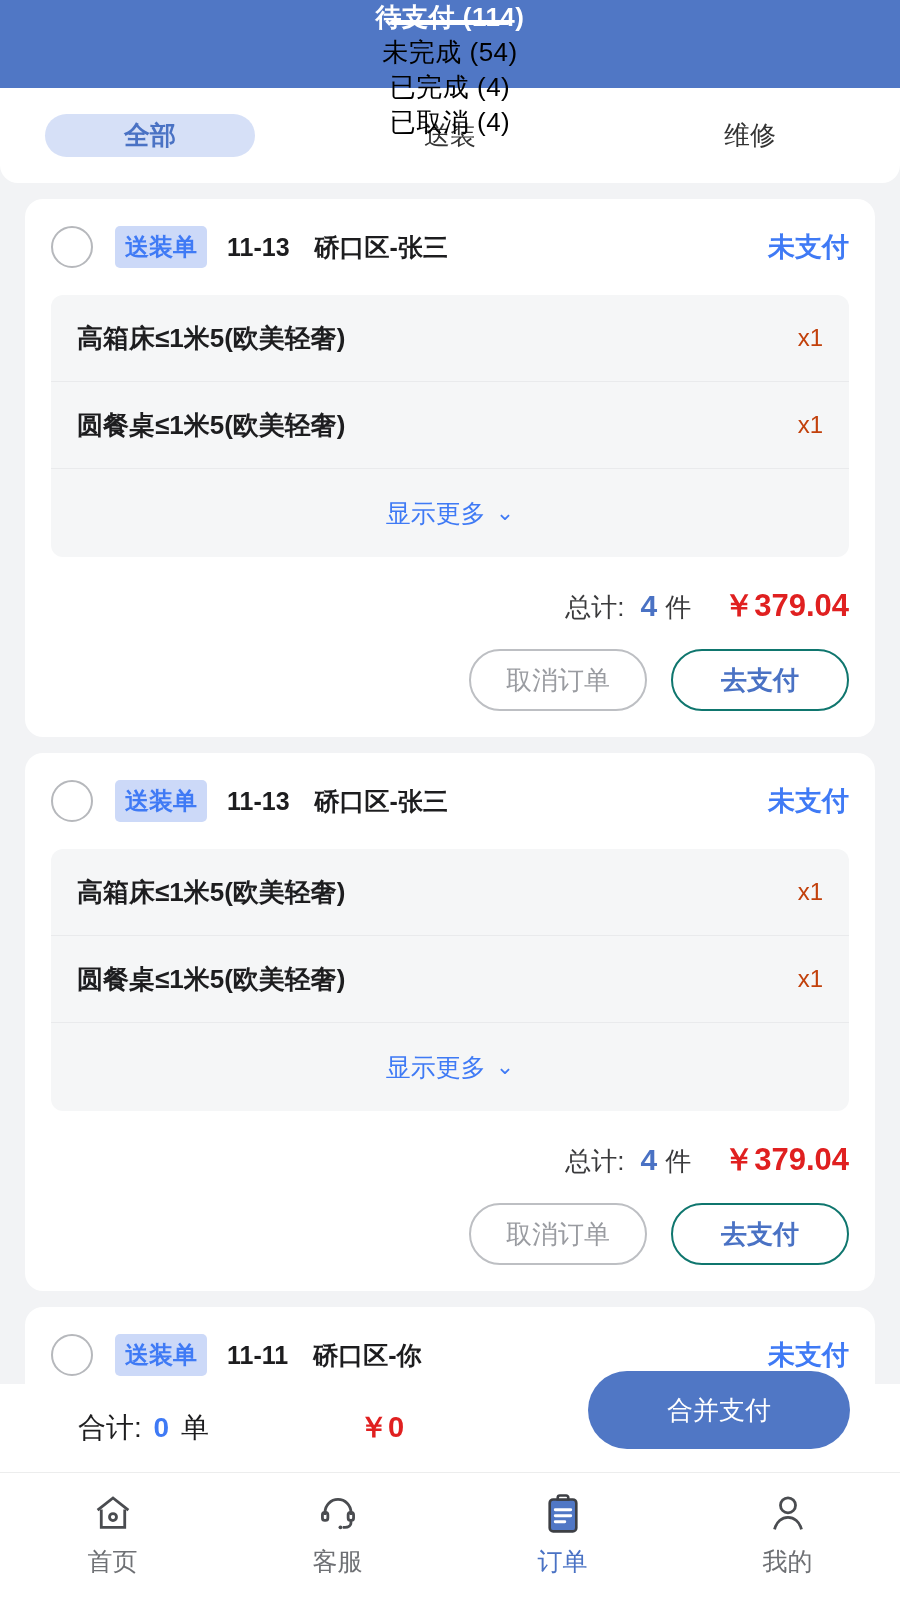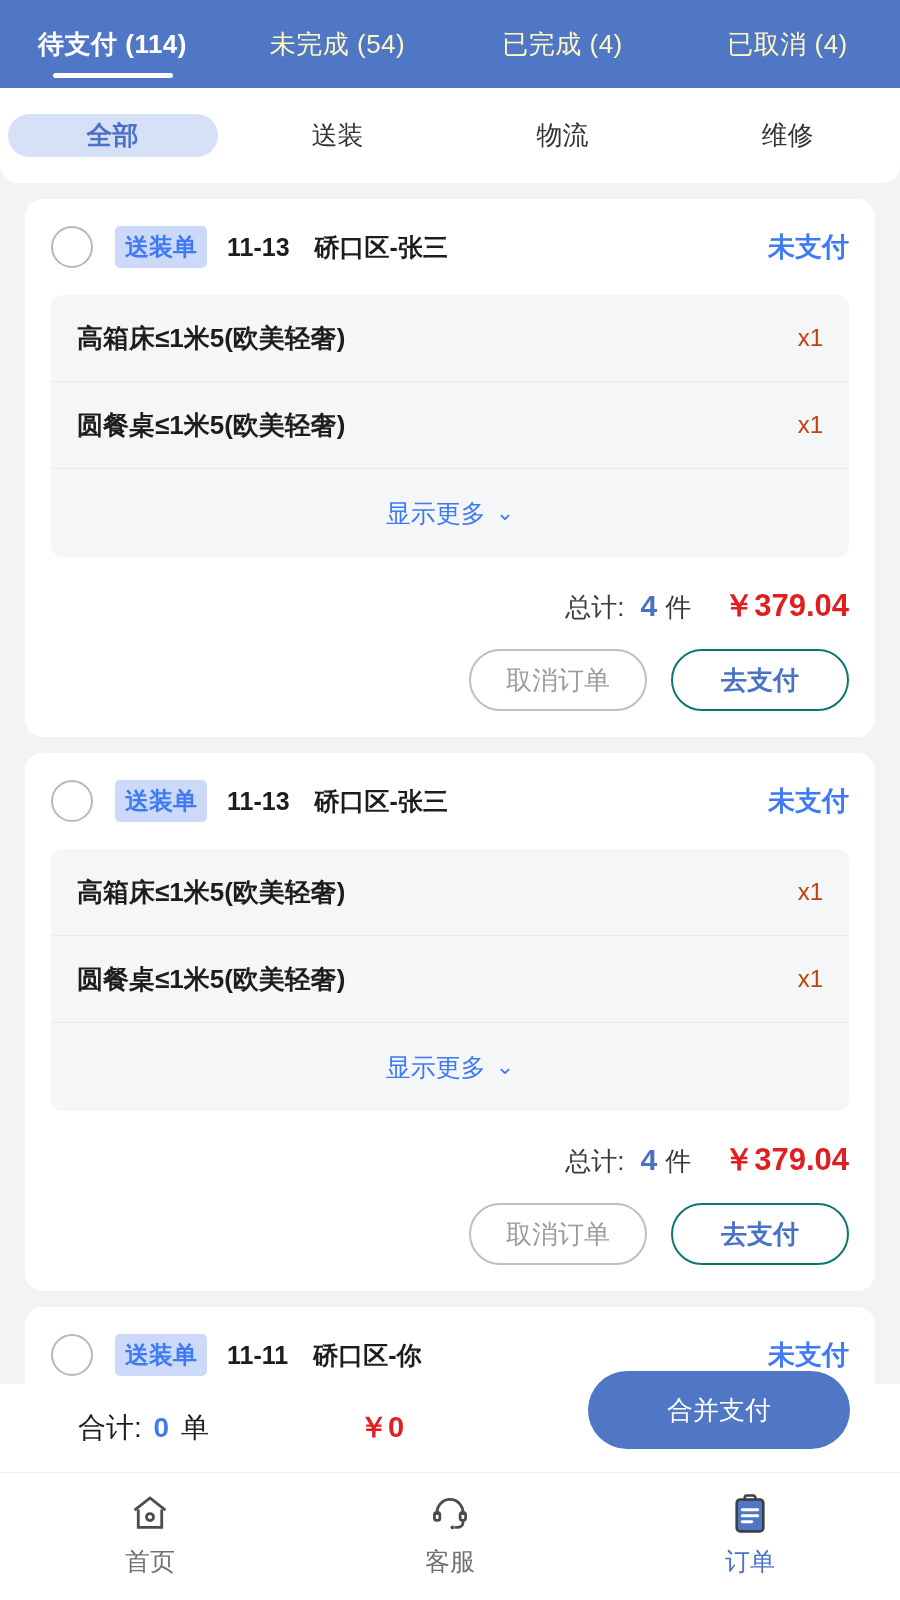--- a/index.html
+++ b/index.html
@@ -10,26 +10,27 @@
     overflow: hidden;
   }
   #app { position: relative; width: 900px; height: 1600px; overflow: hidden; }
 
   
   .top-tabs {
     position: absolute; top: 0; left: 0; right: 0; height: 88px;
     background: #5077c5;
     display: flex; align-items: center;
     z-index: 30;
+    flex-direction: column;
   }
   .top-tab {
     flex: 1; height: 88px;
     display: flex; flex-direction: column; align-items: center; justify-content: center;
     position: relative;
-    color: #fef9c3; font-size: 26px; letter-spacing: 0.5px;
+    color: #000000; font-size: 26px; letter-spacing: 0.5px;
   }
   .top-tab.active { color: #ffffff; font-weight: bold; }
   .top-tab.active .underline {
     position: absolute; bottom: 10px; left: 50%; transform: translateX(-50%);
     width: 120px; height: 5px; background: #ffffff; border-radius: 3px;
   }
 
   
   .filter-shell {
     position: absolute; top: 88px; left: 0; right: 0; height: 95px;
@@ -173,23 +174,20 @@
       <span>已取消 (4)</span>
     </div>
   </div>
 
   <div class="filter-shell">
     <div class="pill-wrap">
       <div class="pill active">全部</div>
     </div>
     <div class="pill-wrap">
       <div class="pill">送装</div>
-    </div>
-    <div class="pill-wrap">
-      <div class="pill">物流</div>
     </div>
     <div class="pill-wrap">
       <div class="pill">维修</div>
     </div>
   </div>
 
   <div class="scroll-area">
 
     <div class="order-card">
       <div class="card-head">
@@ -309,16 +307,25 @@
       <span class="glyph">
         <svg width="42" height="42" viewBox="0 0 24 24">
           <rect x="4.4" y="4.3" width="15.2" height="18.2" rx="2" fill="#5077c5" stroke="#3d3f44" stroke-width="1.5"></rect>
           <path d="M9 4.3V3.2a1.2 1.2 0 0 1 1.2-1.2h3.6A1.2 1.2 0 0 1 15 3.2v1.1z" fill="#ffffff" stroke="#3d3f44" stroke-width="1.5"></path>
           <path d="M7.6 10.2h8.8M7.6 13.6h8.8M7.6 17h5.4" stroke="#ffffff" stroke-width="1.7" stroke-linecap="round"></path>
         </svg>
       </span>
       <span class="tlabel">订单</span>
     </div>
 
+    <div class="tabitem">
+      <span class="glyph">
+        <svg width="42" height="42" viewBox="0 0 24 24" fill="none" stroke="#4a4c50" stroke-width="1.6">
+          <circle cx="12" cy="7.6" r="4.3"></circle>
+          <path d="M4.3 21.4c1.1-4.4 4.2-6.9 7.7-6.9s6.6 2.5 7.7 6.9"></path>
+        </svg>
+      </span>
+      <span class="tlabel">我的</span>
+    </div>
 
   </div>
 
 </div>
 
 </body></html>

